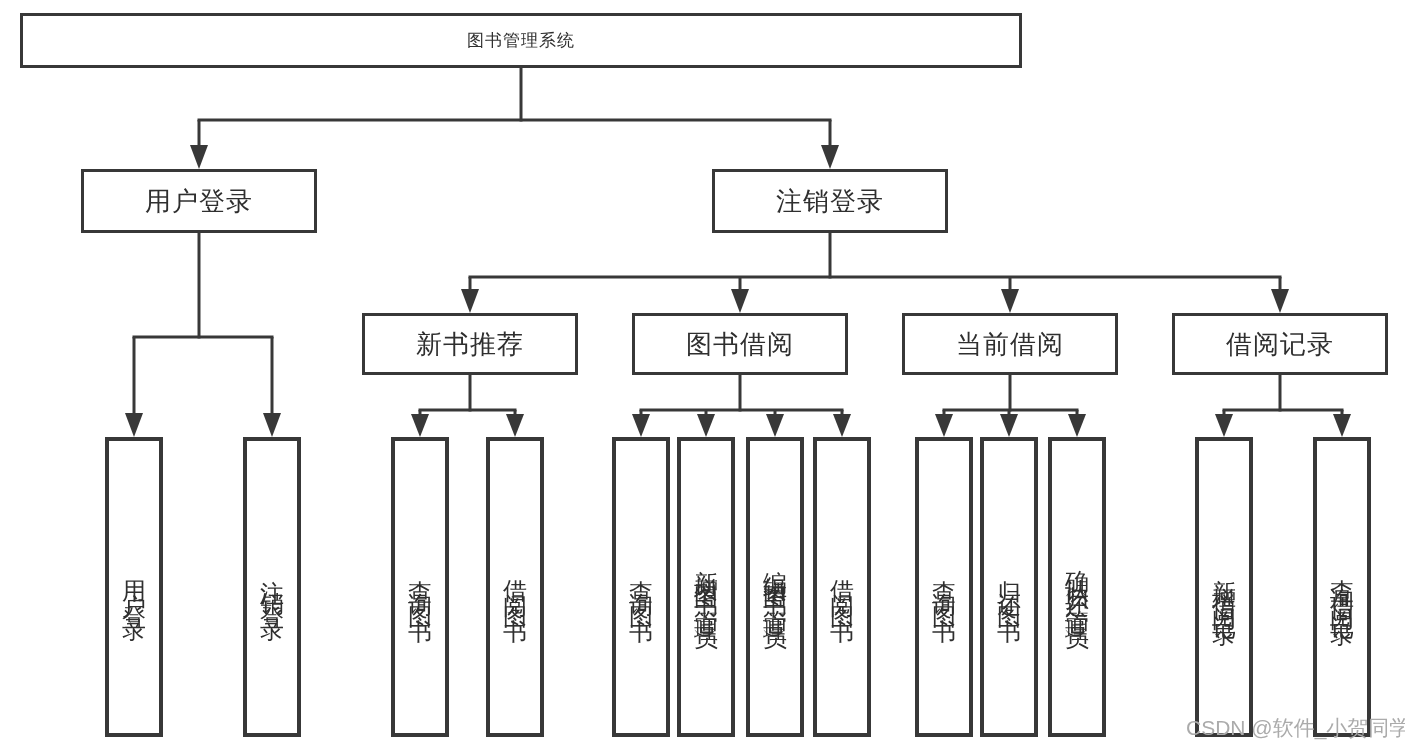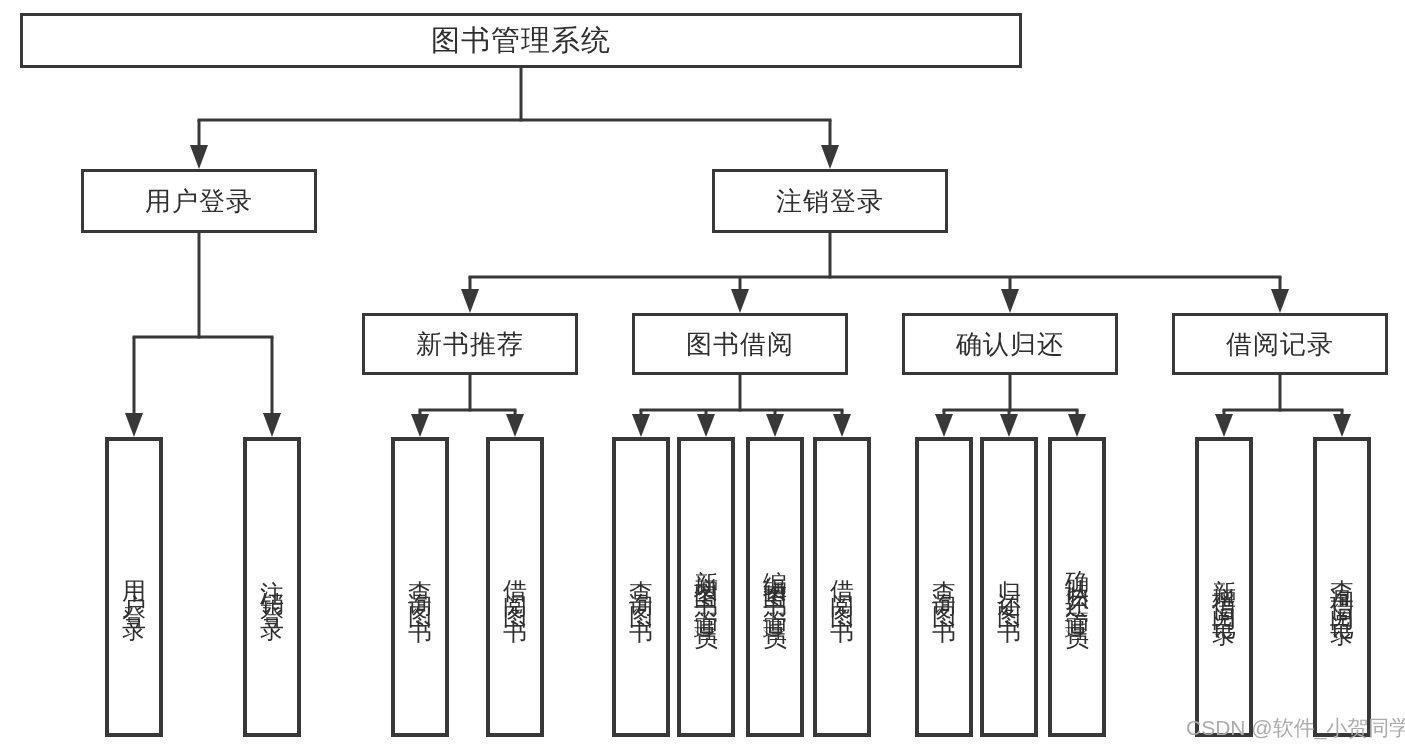--- a/index.html
+++ b/index.html
@@ -14,21 +14,21 @@
   .overlay{position:absolute;left:0;top:0;z-index:1;}
   .node{
     position:absolute;
     box-sizing:border-box;
     background:#ffffff;
     border:3px solid #383838;
     display:flex;align-items:center;justify-content:center;
     z-index:2;
   }
   .hbox span{font-size:26px;letter-spacing:1px;white-space:nowrap;}
-  .root span{font-size:29px;font-family:Liberation Mono, monospace;}
+  .root span{font-size:17px;font-family:Liberation Mono, monospace;}
   .vbox{border-width:4px;}
   .vbox span{
     writing-mode:vertical-rl;
     text-orientation:mixed;
     font-size:24px;
     line-height:1;
     white-space:nowrap;
   }
   .sp4 span{letter-spacing:13px;}
   .sp6 span{letter-spacing:9px;}
@@ -136,21 +136,21 @@
     <span>注销登录</span>
   </div>
 
   <div class="node hbox" style="left:362px;top:313px;width:216px;height:62px">
     <span>新书推荐</span>
   </div>
   <div class="node hbox" style="left:632px;top:313px;width:216px;height:62px">
     <span>图书借阅</span>
   </div>
   <div class="node hbox" style="left:902px;top:313px;width:216px;height:62px">
-    <span>确认归还</span>
+    <span>当前借阅</span>
   </div>
   <div class="node hbox" style="left:1172px;top:313px;width:216px;height:62px">
     <span>借阅记录</span>
   </div>
 
   <div class="node vbox sp4" style="left:105px;top:437px;width:58px;height:300px">
     <span>用户登录</span>
   </div>
   <div class="node vbox sp4" style="left:243px;top:437px;width:58px;height:300px">
     <span>注销登录</span>

